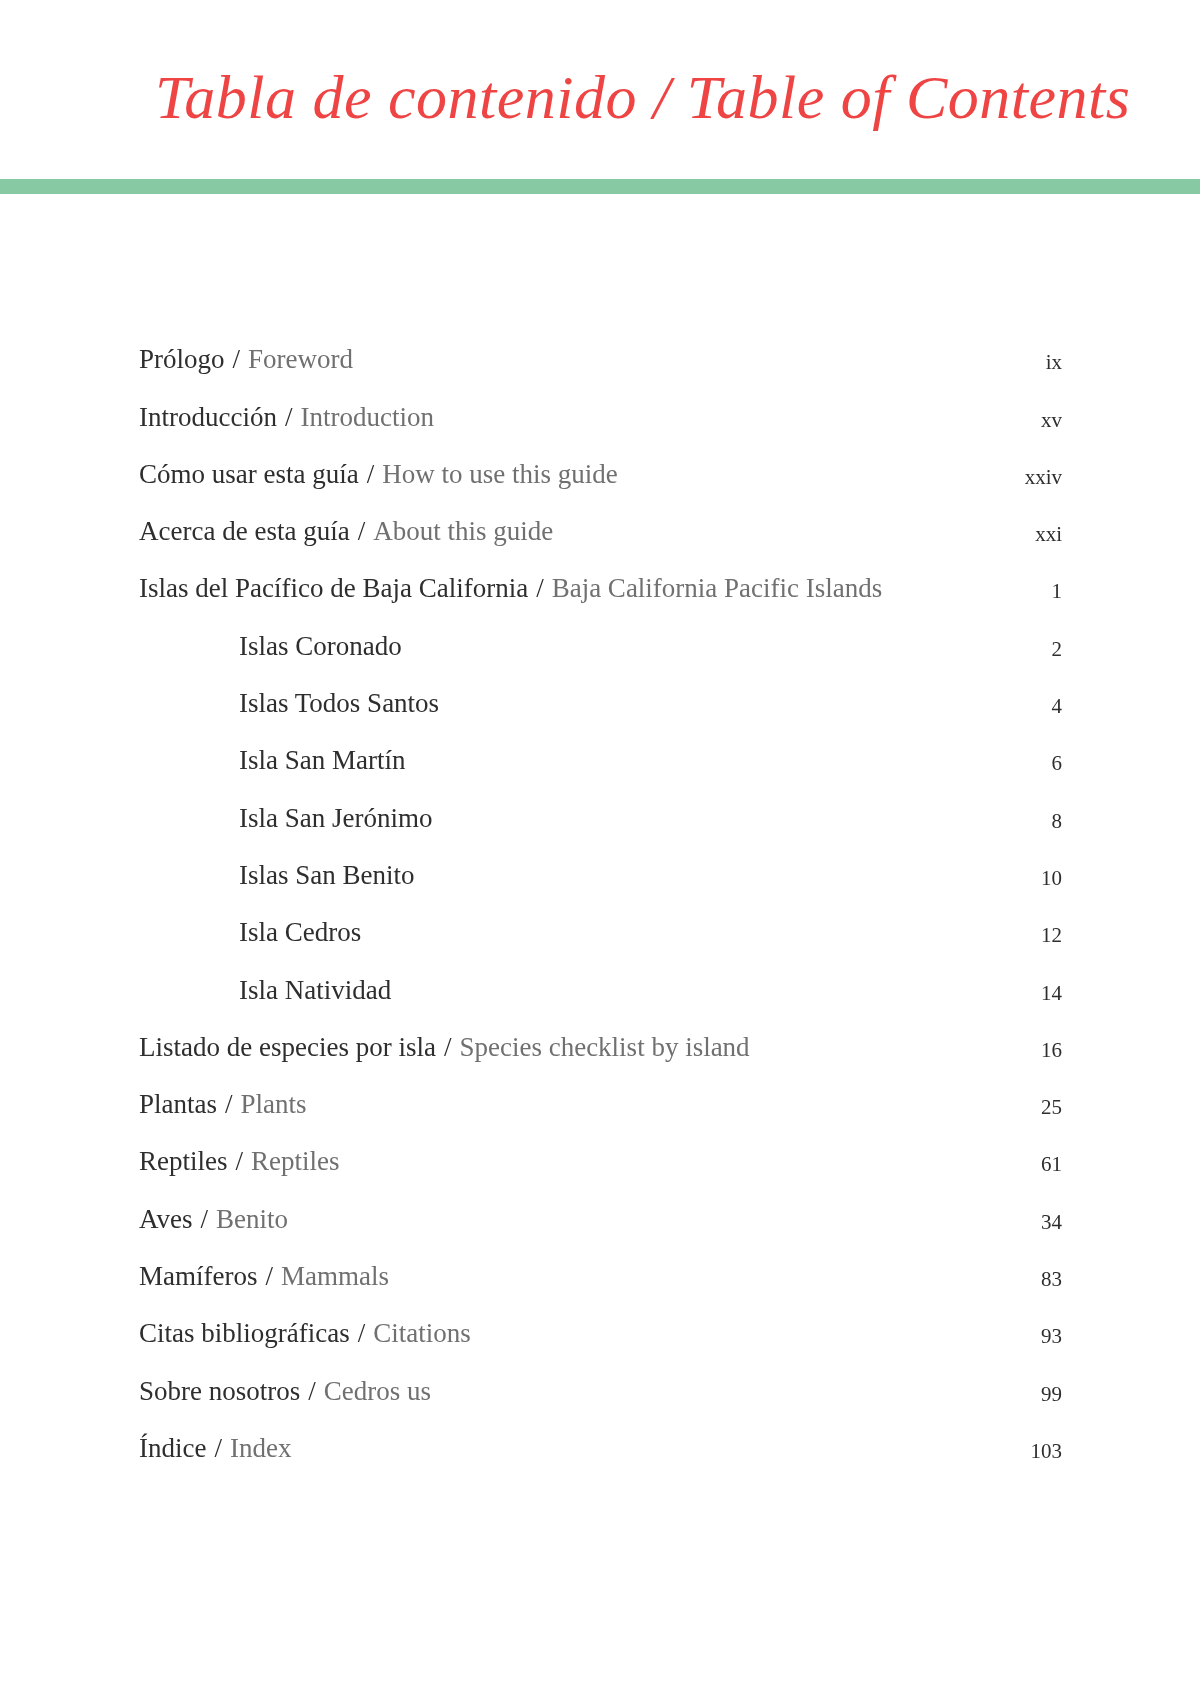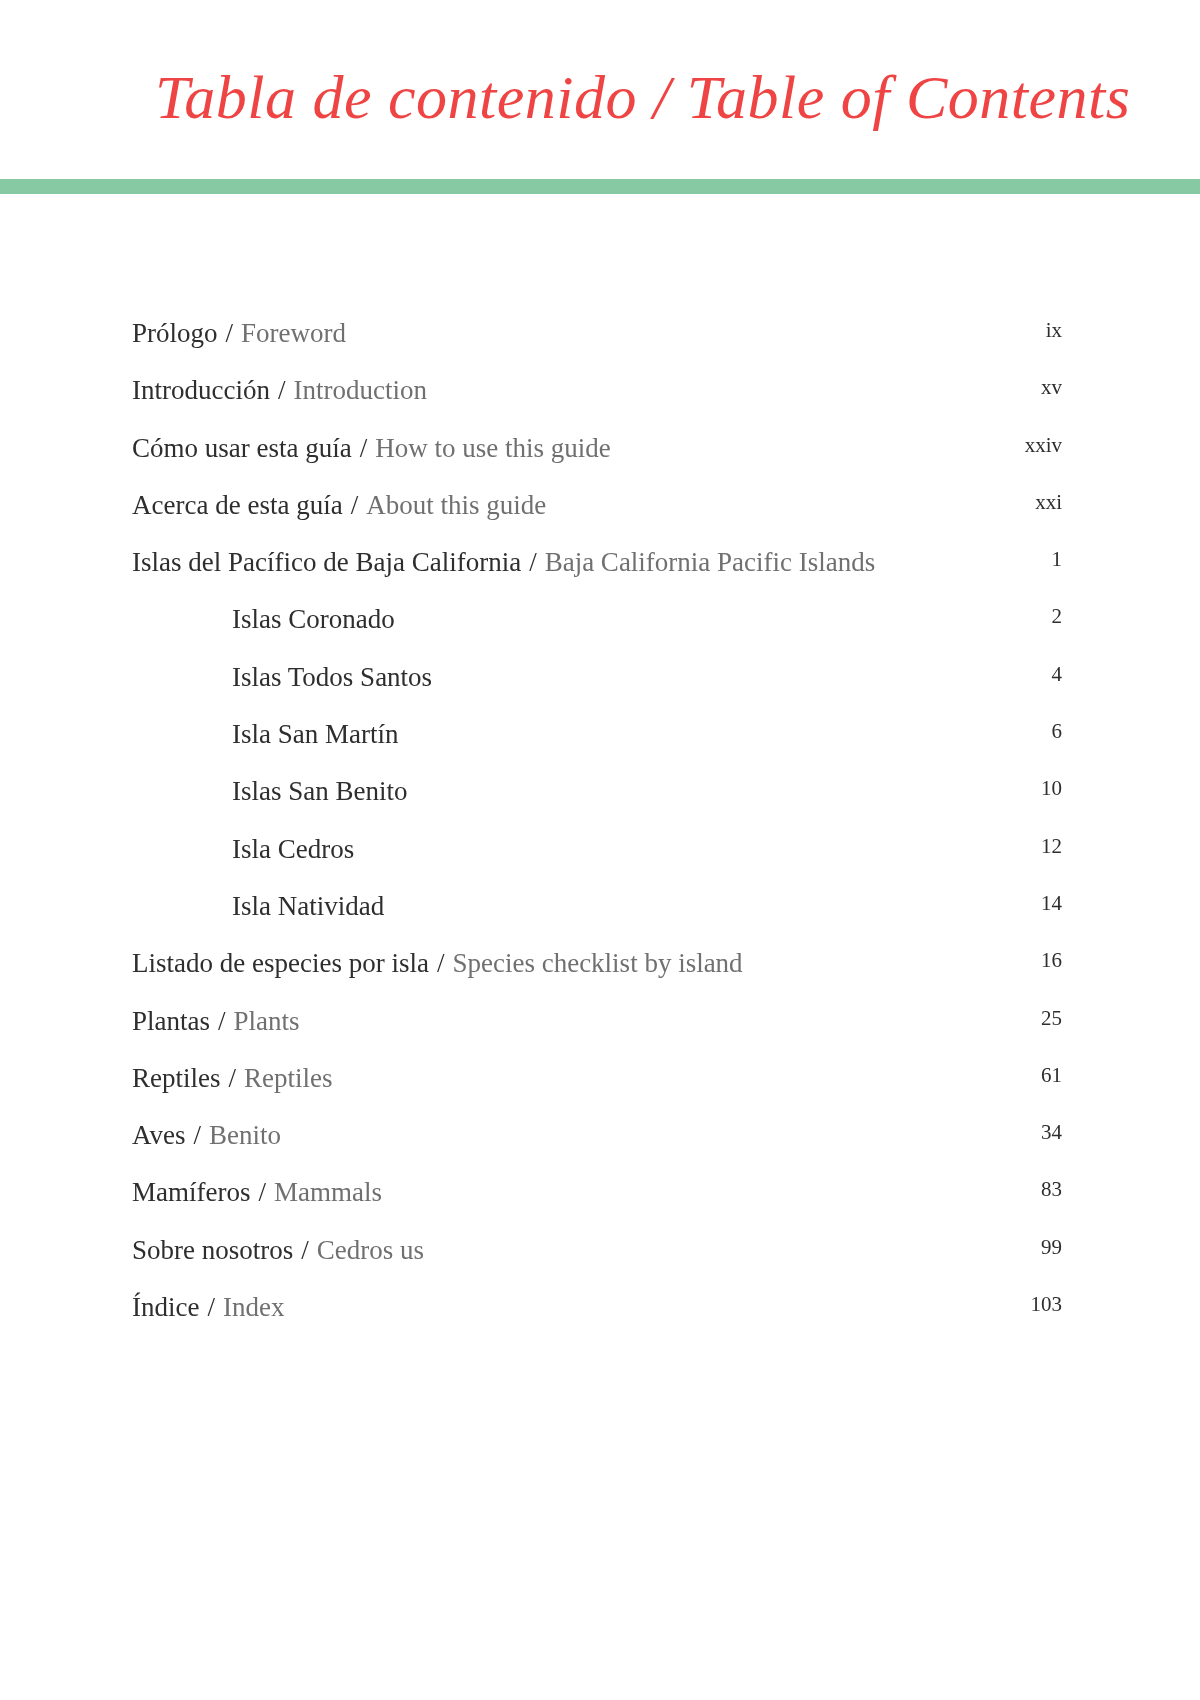--- a/index.html
+++ b/index.html
@@ -41,24 +41,25 @@
   }
   .toc-list {
     position: absolute;
     top: 318px;
     left: 132px;
     right: 138px;
   }
   .toc-row {
     height: 57.3px;
     display: flex;
-    align-items: flex-start;
+    align-items: flex-end;
     justify-content: space-between;
     font-size: 27px;
     color: var(--text-primary);
+    margin-left: 7px;
   }
   .toc-row .entry-text {
     white-space: nowrap;
   }
   .toc-row.level-1 .entry-text {
     padding-left: 100px;
   }
   .es  { color: var(--text-primary); }
   .sep { color: var(--text-primary); padding: 0 8px; }
   .en  { color: var(--text-secondary); }
@@ -120,20 +121,26 @@
     <span class="page-num">4</span>
   </div>
     <div class="toc-row level-1">
     <span class="entry-text">
       <span class="es">Isla San Martín</span>
     </span>
     <span class="page-num">6</span>
   </div>
     <div class="toc-row level-1">
     <span class="entry-text">
+      <span class="es">Isla San Jerónimo</span>
+    </span>
+    <span class="page-num">8</span>
+  </div>
+    <div class="toc-row level-1">
+    <span class="entry-text">
       <span class="es">Islas San Benito</span>
     </span>
     <span class="page-num">10</span>
   </div>
     <div class="toc-row level-1">
     <span class="entry-text">
       <span class="es">Isla Cedros</span>
     </span>
     <span class="page-num">12</span>
   </div>
@@ -168,20 +175,26 @@
     <span class="page-num">34</span>
   </div>
     <div class="toc-row level-0">
     <span class="entry-text">
       <span class="es">Mamíferos</span><span class="sep">/</span><span class="en">Mammals</span>
     </span>
     <span class="page-num">83</span>
   </div>
     <div class="toc-row level-0">
     <span class="entry-text">
+      <span class="es">Citas bibliográficas</span><span class="sep">/</span><span class="en">Citations</span>
+    </span>
+    <span class="page-num">93</span>
+  </div>
+    <div class="toc-row level-0">
+    <span class="entry-text">
       <span class="es">Sobre nosotros</span><span class="sep">/</span><span class="en">Cedros us</span>
     </span>
     <span class="page-num">99</span>
   </div>
     <div class="toc-row level-0">
     <span class="entry-text">
       <span class="es">Índice</span><span class="sep">/</span><span class="en">Index</span>
     </span>
     <span class="page-num">103</span>
   </div>

